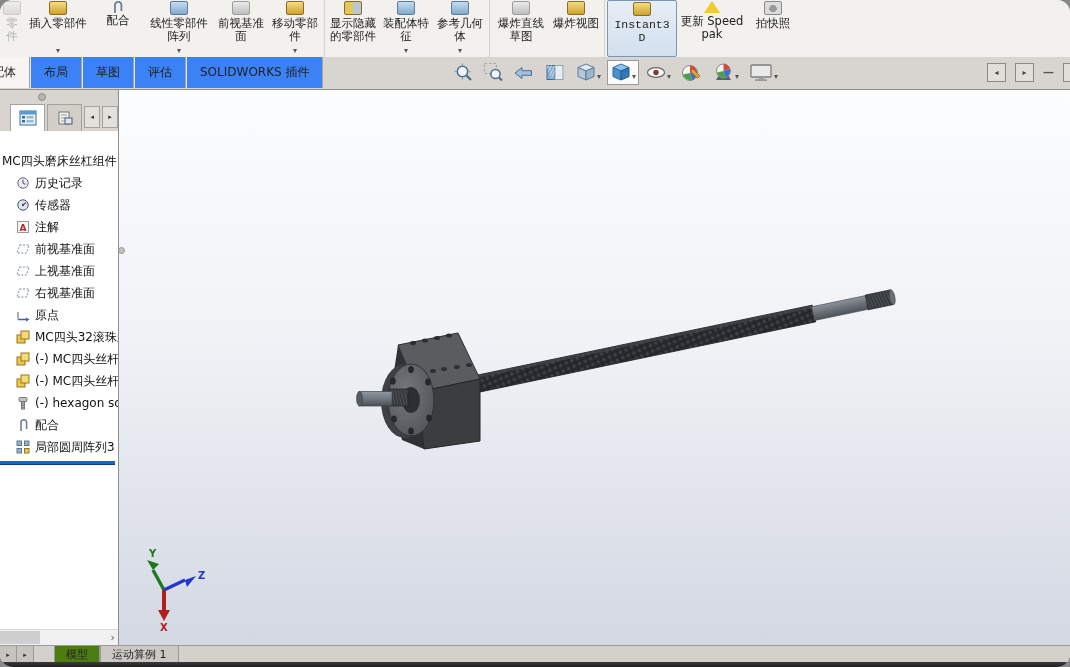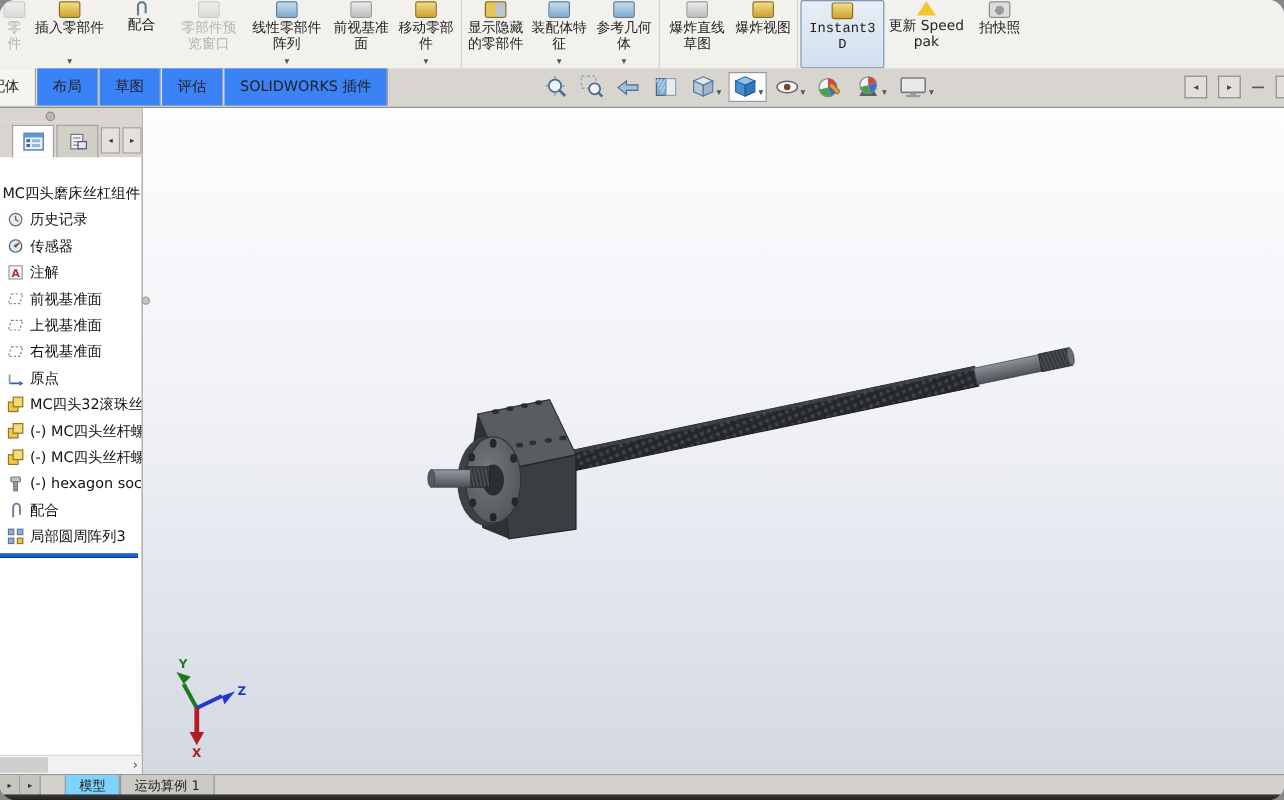--- a/index.html
+++ b/index.html
@@ -45,21 +45,21 @@
   .phead{height:11px;background:#d8d5d0;position:relative;}
   .pgrip{position:absolute;left:38px;top:3px;width:6px;height:6px;border-radius:50%;
          background:#b9b6b1;border:1px solid #908d88;}
   .ptabs{height:30px;background:#d8d5d0;display:flex;align-items:flex-end;padding-left:10px;gap:2px;}
   .ptab{width:36px;height:26px;display:flex;align-items:center;justify-content:center;background:#d2cfc9;
         border:1px solid #a6a39e;border-bottom:none;}
   .ptab.active{background:#fff;}
   .pnav{width:15px;height:20px;margin-bottom:3px;border:1px solid #a6a39e;background:#e4e1dc;display:flex;
         align-items:center;justify-content:center;font-size:7px;color:#333;}
   .tree{padding-top:19px;font-size:12px;color:#111;}
-  .trow{height:22px;display:flex;align-items:center;gap:5px;padding-left:6px;white-space:nowrap;overflow:hidden;}
+  .trow{height:22px;display:flex;align-items:center;gap:5px;padding-left:16px;white-space:nowrap;overflow:hidden;}
   .trow.root{padding-left:2px;}
   .tic{flex:none;display:flex;}
   .rollback{height:3px;background:#1e62c8;border-bottom:1px solid #0a3f8f;margin-top:3px;width:115px;}
   .pscroll{position:absolute;bottom:0;left:0;right:0;height:15px;background:#f1f1f1;border-top:1px solid #d9d9d9;}
   .pthumb{position:absolute;left:0;top:1px;width:40px;height:13px;background:#cfcfcf;}
   .parrow{position:absolute;right:3px;top:0;font-size:11px;color:#555;line-height:15px;}
   .splitdot{position:absolute;left:118px;top:247px;width:5px;height:5px;border-radius:50%;
             background:#c5c2bd;border:1px solid #9a9792;z-index:5;}
 
   
@@ -68,21 +68,21 @@
   .viewport svg{position:absolute;left:0;top:0;}
 
   
   .bottombar{position:absolute;left:0;right:0;top:645px;height:17px;background:#d4d1cc;border-top:1px solid #9a9a9a;
              display:flex;align-items:stretch;font-size:11px;color:#222;}
   .bnav{width:16px;border-right:1px solid #9a9a9a;background:#c7c4bf;display:flex;align-items:center;
         justify-content:center;font-size:7px;color:#333;}
   .btabspacer{width:20px;}
   .btab{padding:0 11px;display:flex;align-items:center;border-left:1px solid #9a9a9a;border-right:1px solid #9a9a9a;
         background:#ccc9c4;}
-  .btab.active{background:#7dd3fc;}
+  .btab.active{background:#4d7c0f;}
   .darkstrip{position:absolute;left:0;right:0;top:662px;height:5px;background:linear-gradient(#3a3a3a,#1f1f1f);}
 </style>
 </head>
 <body>
 
 <div class="screen">
 
   <div class="cmdbar">
     <div class="cbtn dis" style="width:18px">
       <span class="ti ti-gray ti-faded"></span>
@@ -93,24 +93,20 @@
       <span class="lbl">插入零部件</span>
       <span class="car">▾</span>
     </div>
     <div class="cbtn" style="width:46px">
       <span class="tic">
           <svg width="16" height="14">
             <path d="M5 13 V5 a3.2 3.2 0 0 1 6.4 0 v6" fill="none" stroke="#6a7f95" stroke-width="1.8"></path>
           </svg>
         </span>
       <span class="lbl">配合</span>
-    </div>
-    <div class="cbtn dis" style="width:54px">
-      <span class="ti ti-gray ti-faded"></span>
-      <span class="lbl">零部件预览窗口</span>
     </div>
     <div class="cbtn" style="width:64px">
       <span class="ti ti-blue"></span>
       <span class="lbl">线性零部件阵列</span>
       <span class="car">▾</span>
     </div>
     <div class="cbtn" style="width:48px">
       <span class="ti ti-gray"></span>
       <span class="lbl">前视基准面</span>
     </div>

